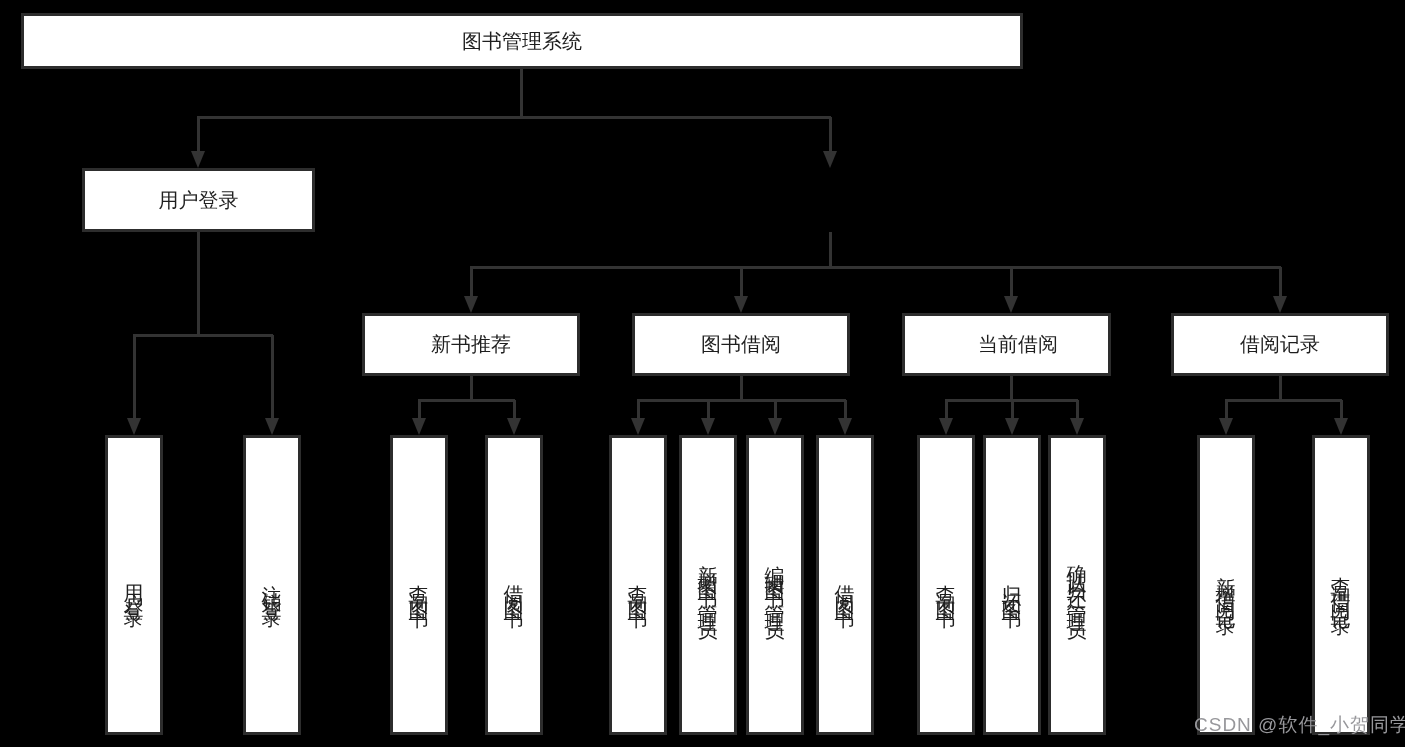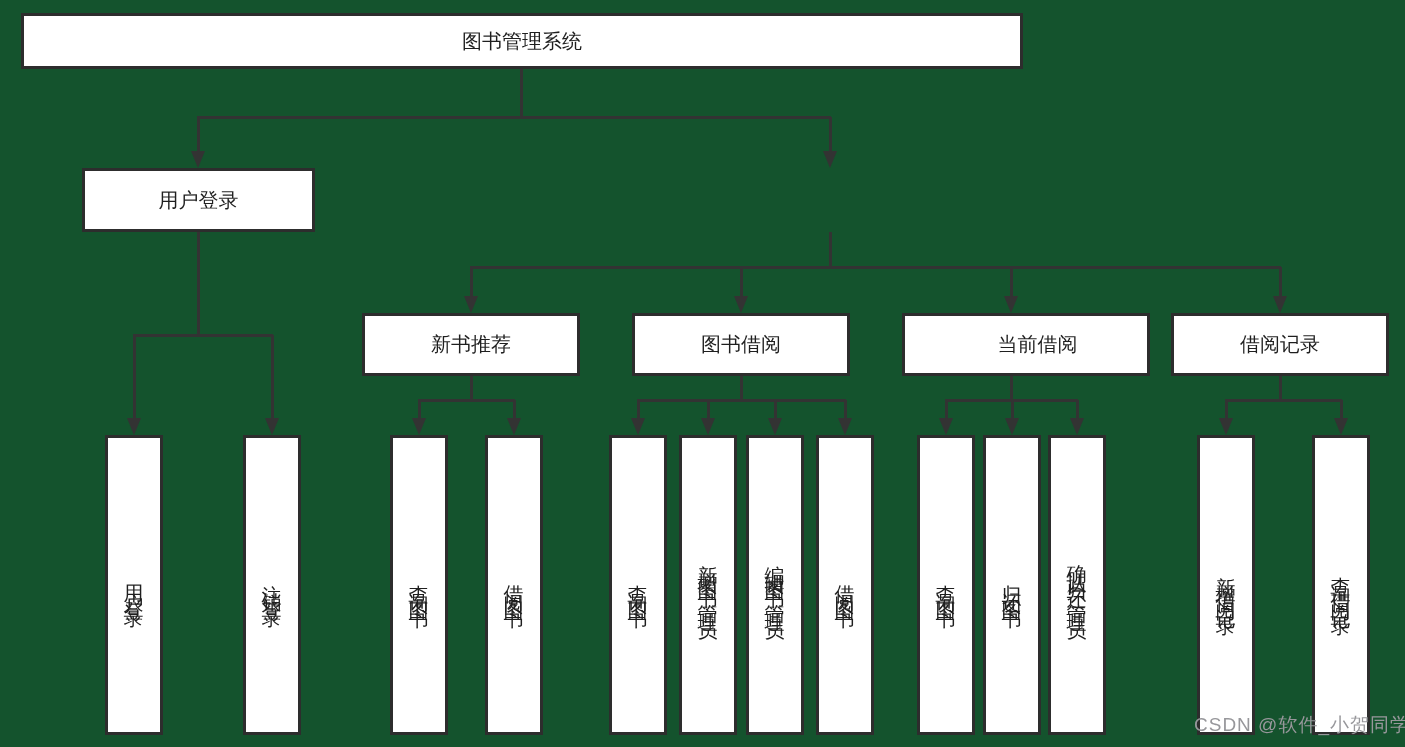--- a/index.html
+++ b/index.html
@@ -1,17 +1,17 @@
 <!DOCTYPE html>
 <html><head>
 <meta charset="utf-8">
 <style>
   html,body{margin:0;padding:0;background:#fff;}
   #canvas{
-    position:relative;width:1405px;height:747px;background:#14532d;
+    position:relative;width:1405px;height:747px;background:#000000;
     font-family:"Liberation Sans","DejaVu Sans",sans-serif;overflow:hidden;
   }
   .node{
     position:absolute;box-sizing:border-box;background:#fff;
     border:3px solid #2d2d2d;display:flex;align-items:center;justify-content:center;
     color:#1f1f1f;font-size:20px;z-index:2;
   }
   .leaf span{
     writing-mode:vertical-rl;text-orientation:mixed;
     letter-spacing:8px;font-size:20px;color:#1f1f1f;line-height:1;
@@ -40,21 +40,21 @@
   <div class="node" style="left:82px;top:168px;width:233px;height:64px;">
     <span>用户登录</span>
   </div>
 
   <div class="node" style="left:362px;top:313px;width:218px;height:63px;">
     <span>新书推荐</span>
   </div>
   <div class="node" style="left:632px;top:313px;width:218px;height:63px;">
     <span>图书借阅</span>
   </div>
-  <div class="node" style="left:902px;top:313px;width:248px;height:63px;padding-left:23px;">
+  <div class="node" style="left:902px;top:313px;width:209px;height:63px;padding-left:23px;">
     <span>当前借阅</span>
   </div>
   <div class="node" style="left:1171px;top:313px;width:218px;height:63px;">
     <span>借阅记录</span>
   </div>
 
   <div class="node leaf" style="left:105px;top:435px;width:58px;height:300px;">
     <span>用户登录</span>
   </div>
   <div class="node leaf" style="left:243px;top:435px;width:58px;height:300px;">

